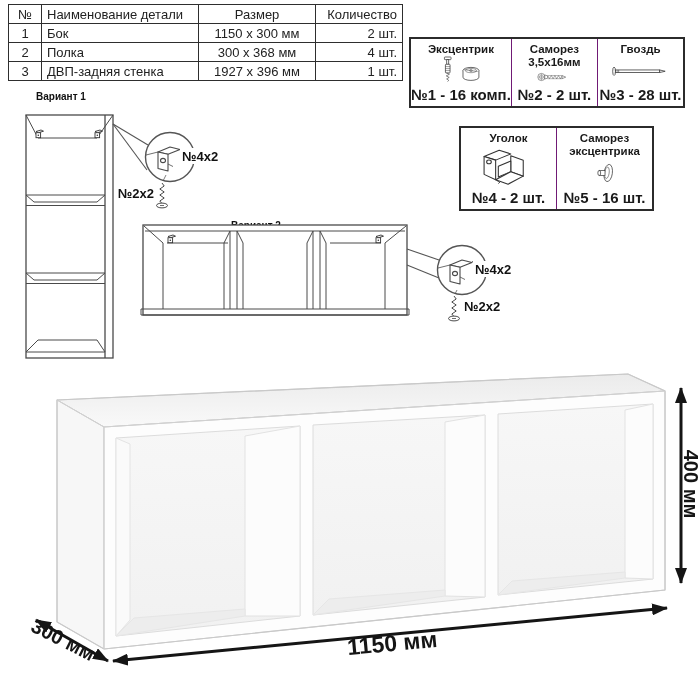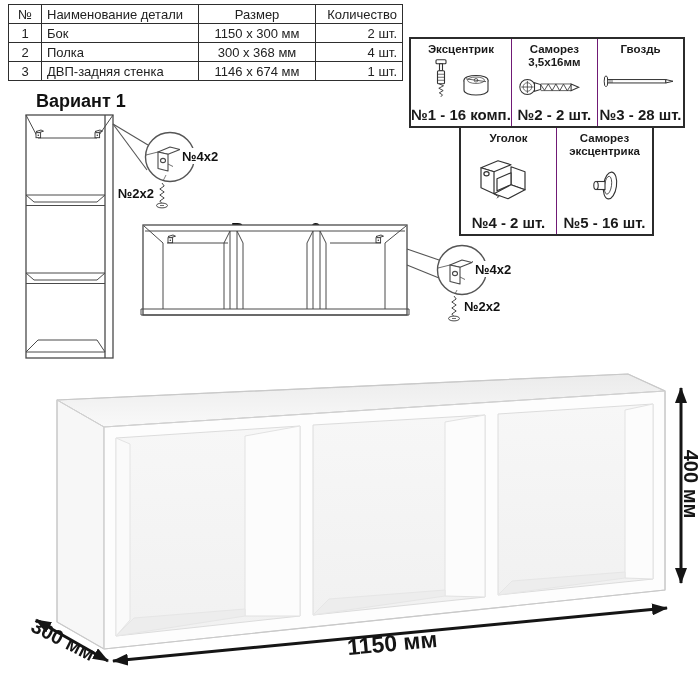--- a/index.html
+++ b/index.html
@@ -7,29 +7,29 @@
         font-family:"Liberation Sans","DejaVu Sans",sans-serif;color:#1a1a1a;}
   
   .parts-table{position:absolute;left:8px;top:4px;border-collapse:collapse;font-size:13px;color:#222;}
   .parts-table td,.parts-table th{border:1px solid #2e2e2e;padding:1px 5px;height:16px;line-height:15px;font-weight:normal;white-space:nowrap;}
   .col-num{width:22px;text-align:center;}
   .col-name{width:146px;text-align:left;}
   .col-size{width:106px;text-align:center;}
   .col-qty{width:76px;text-align:right;}
   
   .hw-row{position:absolute;display:flex;box-sizing:border-box;border:2px solid #2b2b2b;background:#fff;}
-  .hw-top{left:409px;top:37px;width:276px;height:91px;}
-  .hw-bottom{left:459px;top:126px;width:195px;height:110px;}
+  .hw-top{left:409px;top:37px;width:276px;height:71px;}
+  .hw-bottom{left:459px;top:126px;width:195px;height:85px;}
   .hw-cell{box-sizing:border-box;display:flex;flex-direction:column;align-items:center;flex:1 1 0;}
   .hw-cell + .hw-cell{border-left:1px solid #701a75;}
   .hw-label{font-size:11.5px;font-weight:bold;text-align:center;line-height:12.5px;margin-top:4px;}
   .hw-icon{flex:1 1 auto;}
   .hw-qty{font-size:15px;font-weight:bold;margin-bottom:3px;white-space:nowrap;}
   
-  .v-title{position:absolute;font-size:18px;font-weight:bold;color:#111;white-space:nowrap;}
+  .v-title{position:absolute;font-size:10px;font-weight:bold;color:#111;white-space:nowrap;}
   .v1-title{left:36px;top:91px;}
   .v2-title{left:231px;top:220px;}
   .abs{position:absolute;}
   svg text{font-family:"Liberation Sans","DejaVu Sans",sans-serif;}
   .callout-label{font-size:13px;font-weight:bold;fill:#111;}
   .dim-label{font-weight:bold;fill:#151515;}
 </style>
 </head>
 <body>
 
@@ -51,21 +51,21 @@
     </tr>
     <tr>
       <td class="col-num">2</td>
       <td class="col-name">Полка</td>
       <td class="col-size">300 х 368 мм</td>
       <td class="col-qty">4 шт.</td>
     </tr>
     <tr>
       <td class="col-num">3</td>
       <td class="col-name">ДВП-задняя стенка</td>
-      <td class="col-size">1146 х 674 мм</td>
+      <td class="col-size">1927 х 396 мм</td>
       <td class="col-qty">1 шт.</td>
     </tr>
   </tbody>
     </table>
 
   <div class="hw-row hw-top">
     <div class="hw-cell">
       <div class="hw-label">
         <div>Эксцентрик</div>
           <div></div>

